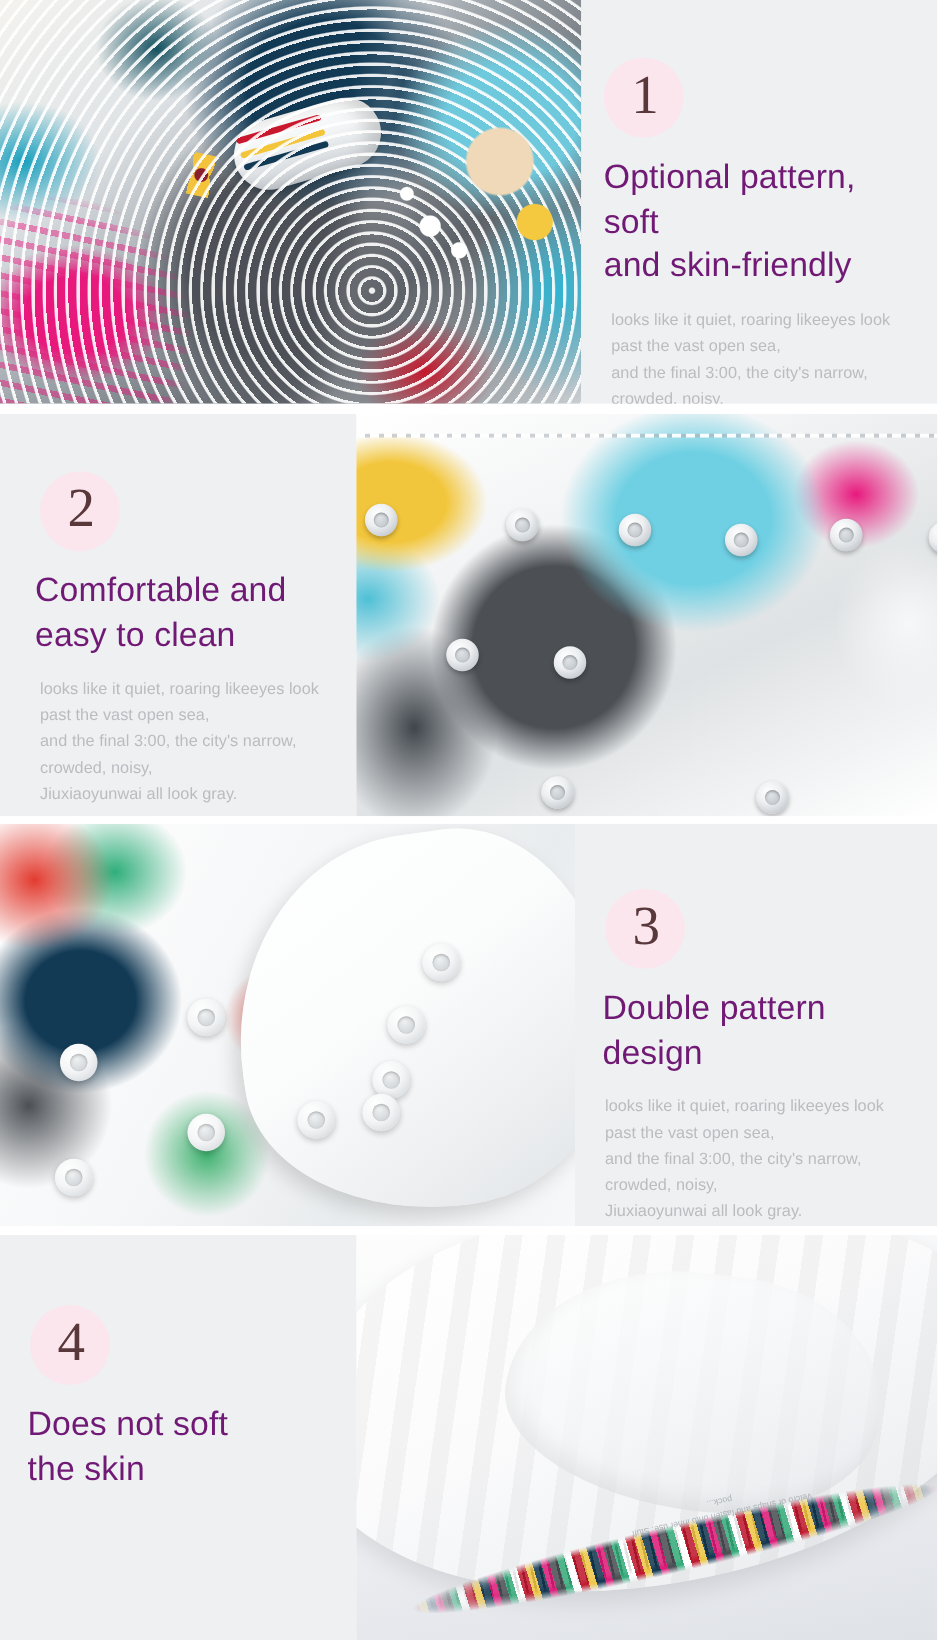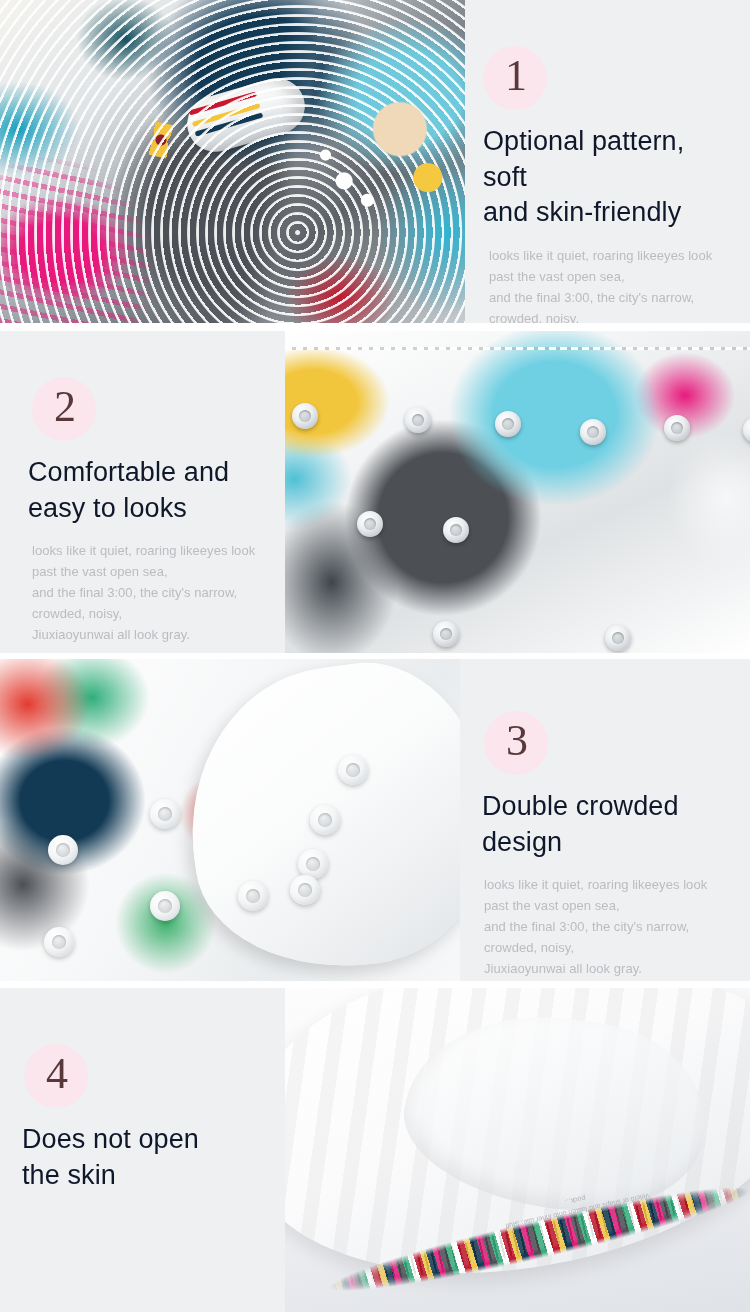--- a/index.html
+++ b/index.html
@@ -72,21 +72,21 @@
   }
   .panel-2 .badge { margin-left: 4px; }
   .panel-3 .badge { margin-left: 2px; }
   .panel-4 .badge { margin-left: 2px; }
 
   .feature-title {
     font-family: "Liberation Sans", sans-serif;
     font-size: 27px;
     font-weight: 300;
     line-height: 1.32;
-    color: #0f172a;
+    color: #701a75;
     letter-spacing: 0.1px;
     margin: 0 0 14px 0;
     white-space: pre-line;
   }
   .panel-4 .feature-title { margin-top: 8px; }
 
   .feature-body {
     font-family: "Liberation Sans", sans-serif;
     font-size: 13px;
     line-height: 1.62;
@@ -348,21 +348,21 @@
       <span class="snap s7"></span>
       <span class="snap s8"></span>
       <span class="snap s9"></span>
       <span class="snap s10"></span>
     </div>
     <div class="text-pane">
       <div class="badge">
         <span class="badge-num">2</span>
       </div>
       <h2 class="feature-title">Comfortable and
-easy to looks</h2>
+easy to clean</h2>
       <p class="feature-body">looks like it quiet, roaring likeeyes look past the vast open sea,
 and the final 3:00, the city's narrow, crowded, noisy,
  Jiuxiaoyunwai all look gray.</p>
     </div>
   </section>
 
   <section class="panel panel-3">
     <div class="photo ph3">
       <div class="ph3-flap"></div>
       <span class="snapw t1"></span>
@@ -372,21 +372,21 @@
       <span class="snapw t5"></span>
       <span class="snapw t6"></span>
       <span class="snapw t7"></span>
       <span class="snapw t8"></span>
       <span class="snapw t9"></span>
     </div>
     <div class="text-pane">
       <div class="badge">
         <span class="badge-num">3</span>
       </div>
-      <h2 class="feature-title">Double crowded
+      <h2 class="feature-title">Double pattern
 design</h2>
       <p class="feature-body">looks like it quiet, roaring likeeyes look past the vast open sea,
 and the final 3:00, the city's narrow, crowded, noisy,
  Jiuxiaoyunwai all look gray.</p>
     </div>
   </section>
 
   <section class="panel panel-4 reverse">
     <div class="photo ph4">
       <div class="ph4-cloth"></div>
@@ -394,19 +394,19 @@
       <div class="ph4-elastic"></div>
       <div class="ph4-ruffle"></div>
       <div class="ph4-label">Velcro or snaps
 and fasten onto inner
 use: Stuff pock...</div>
     </div>
     <div class="text-pane">
       <div class="badge">
         <span class="badge-num">4</span>
       </div>
-      <h2 class="feature-title">Does not open
+      <h2 class="feature-title">Does not soft
 the skin</h2>
       <p class="feature-body"></p>
     </div>
   </section>
 
 </div>
 
 </body></html>

